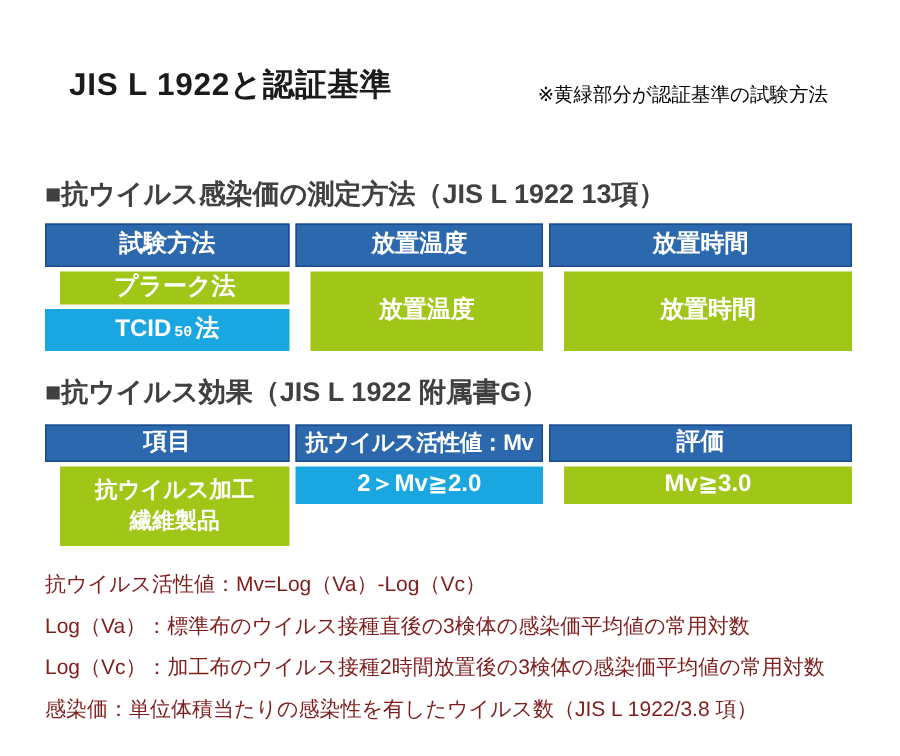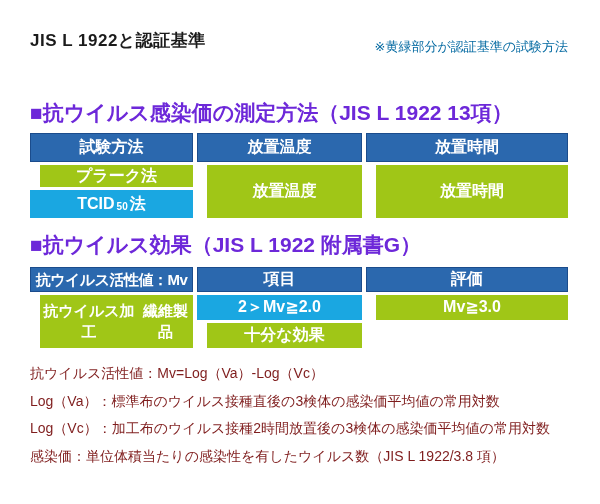--- a/index.html
+++ b/index.html
@@ -6,29 +6,29 @@
   .canvas{
     width:600px;height:504px;box-sizing:border-box;
     background:#ffffff;position:relative;
     padding:25px 0 0 30px;
     font-family:"Liberation Sans","DejaVu Sans",sans-serif;
     color:var(--text-dark,#1d1d1d);
     overflow:hidden;
   }
   .title-row{width:538px;position:relative;height:34px;}
   .page-title{
-    margin:0;font-size:17px;line-height:32px;font-weight:bold;
+    margin:16px;font-size:21px;line-height:32px;font-weight:bold;
     letter-spacing:0.5px;color:#1b1b1b;
   }
   .note{
-    position:absolute;right:0;bottom:3px;
-    font-size:13px;color:#0369a1;letter-spacing:0;
+    position:absolute;right:16px;bottom:3px;
+    font-size:13px;color:#000000;letter-spacing:0;
   }
   .sec{
-    margin:0;font-size:21px;line-height:22px;font-weight:bold;color:#6d28d9;
+    margin:0;font-size:18px;line-height:22px;font-weight:bold;color:#404040;
     letter-spacing:0;
   }
   .sec1{margin-top:43px;}
   .sec2{margin-top:16px;}
   .tbl{
     display:grid;width:554px;
     grid-template-columns:163px 165px 202px;
     gap:3px 4px;
   }
   .t1{margin-top:9px;grid-template-rows:29px 22px 28px;}
@@ -38,23 +38,23 @@
     color:#ffffff;font-weight:bold;font-size:16px;
     box-sizing:border-box;text-align:center;line-height:1.15;
   }
   .hd{background:var(--header-blue,#2b68ae);border:1px solid var(--header-border,#1b4c8c);}
   .gn{background:var(--cell-green,#a0c617);margin-left:10px;}
   .cy{background:var(--cell-cyan,#1aa7e1);}
   .rspan{grid-row:span 2;}
   .fit{font-size:15px;letter-spacing:-0.5px;}
   .sub{
     font-size:10px;display:inline-block;transform:translateY(3px);
-    margin:0 2px 0 2px;font-weight:bold;
+    margin:0 2px 0 2px;font-weight:bold;font-family:Liberation Mono, monospace;
   }
-  .two-line{flex-direction:row;font-size:15px;line-height:1.35;}
+  .two-line{flex-direction:column;font-size:15px;line-height:1.35;}
   .footnotes{margin-top:12px;width:545px;}
   .fn{
     font-size:14px;line-height:27.5px;color:#7f1d1d;
     white-space:nowrap;letter-spacing:0;
   }
 </style>
 </head>
 <body>
 
 <div class="canvas">
@@ -78,31 +78,30 @@
     <div class="cell cy">
       <span>TCID</span>
         <span class="sub">50</span>
         <span>法</span>
     </div>
   </div>
 
   <h2 class="sec sec2">■抗ウイルス効果（JIS L 1922 附属書G）</h2>
 
   <div class="tbl t2">
+    <div class="cell hd">項目</div>
     <div class="cell hd fit">抗ウイルス活性値：Mv</div>
-    <div class="cell hd">項目</div>
     <div class="cell hd">評価</div>
 
     <div class="cell gn rspan two-line">
       <span>抗ウイルス加工</span>
       <span>繊維製品</span>
     </div>
     <div class="cell cy">2＞Mv≧2.0</div>
     <div class="cell gn">Mv≧3.0</div>
-    <div class="cell gn">十分な効果</div>
   </div>
 
   <div class="footnotes">
     <div class="fn">抗ウイルス活性値：Mv=Log（Va）-Log（Vc）</div>
     <div class="fn">Log（Va）：標準布のウイルス接種直後の3検体の感染価平均値の常用対数</div>
     <div class="fn">Log（Vc）：加工布のウイルス接種2時間放置後の3検体の感染価平均値の常用対数</div>
     <div class="fn">感染価：単位体積当たりの感染性を有したウイルス数（JIS L 1922/3.8 項）</div>
   </div>
 
 </div>

